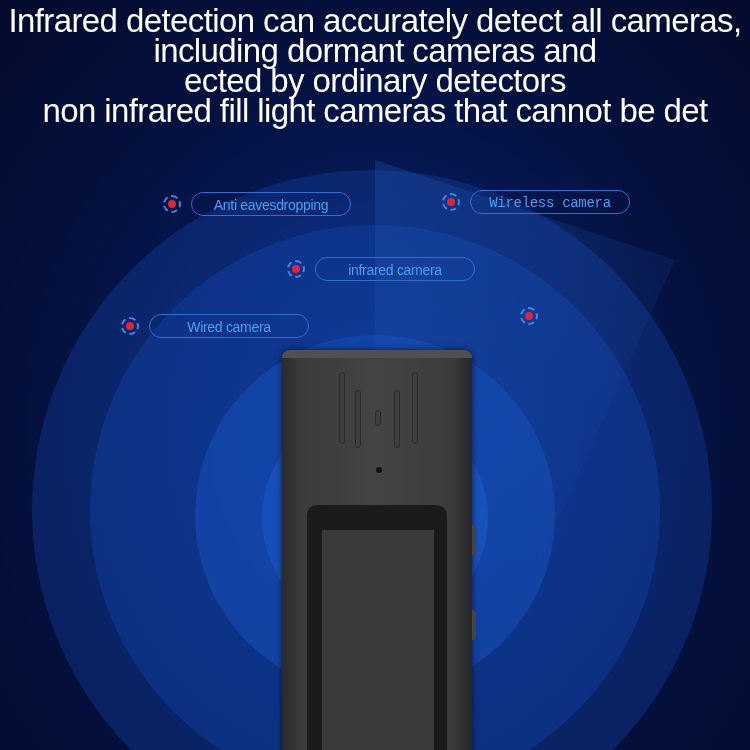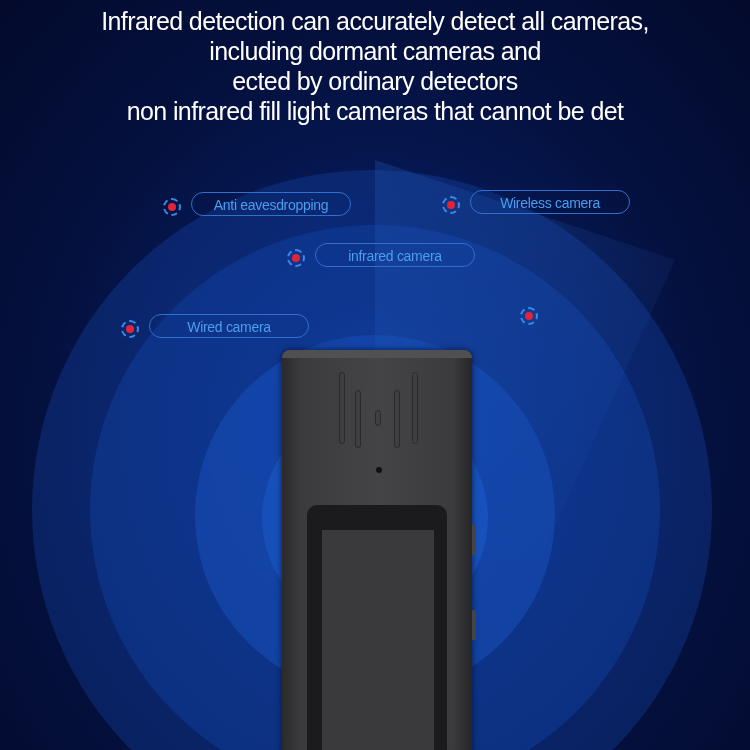--- a/index.html
+++ b/index.html
@@ -8,23 +8,23 @@
     background: radial-gradient(ellipse at 50% 58%, #0a2a7a 0%, #061a58 35%, #04103d 65%, #030a2c 100%); }
   .ring { position:absolute; border-radius:50%; }
   .r1 { left:32px; top:170px; width:680px; height:680px; background:rgba(20,70,170,0.35); }
   .r2 { left:90px; top:225px; width:570px; height:570px; background:rgba(20,75,180,0.35); }
   .r3 { left:195px; top:335px; width:360px; height:360px; background:rgba(25,85,195,0.45); }
   .r4 { left:262px; top:405px; width:226px; height:226px; background:rgba(30,95,210,0.45); }
   .wedge { position:absolute; left:375px; top:160px; width:300px; height:400px;
     background:linear-gradient(135deg, rgba(40,100,200,0.25), rgba(10,40,120,0)); 
     clip-path:polygon(0 0, 100% 25%, 55% 100%, 0 100%); }
   .headline { position:absolute; left:0; top:6px; width:750px; text-align:center; color:#ffffff;
-    font-size:25px; line-height:30px; letter-spacing:-0.6px; }
+    font-size:33px; line-height:30px; letter-spacing:-0.6px; }
   .headline div { white-space:nowrap; }
-  .tag { position:absolute; display:flex; align-items:flex-end; }
+  .tag { position:absolute; display:flex; align-items:center; }
   .tag .pill { border:1.5px solid #2f6fd0; border-radius:15px; height:24px; color:#4a9ef0;
     font-size:14px; line-height:24px; text-align:center; letter-spacing:-0.3px; box-sizing:border-box; }
   .target { position:relative; width:18px; height:18px; margin-right:10px; }
   .target .dot { position:absolute; left:5px; top:5px; width:8px; height:8px; border-radius:50%; background:#e0243a; }
   .target .arc { position:absolute; left:0; top:0; width:18px; height:18px; border-radius:50%;
     border:2px dashed #3a8ae6; box-sizing:border-box; }
   .device { position:absolute; left:282px; top:350px; width:190px; height:420px;
     background:linear-gradient(90deg,#2a2a2c 0%,#3b3b3d 10%,#444446 50%,#3b3b3d 90%,#262628 100%);
     border-radius:8px 8px 0 0; box-shadow:0 0 6px rgba(0,0,0,0.6); }
   .device .edge { position:absolute; left:0; top:0; width:190px; height:8px; background:#505052; border-radius:8px 8px 0 0; }
@@ -52,29 +52,29 @@
   </div>
 
   <div class="tag" style="left:163px; top:192px;">
     <div class="target">
         <div class="arc"></div>
         <div class="dot"></div>
       </div>
     <div class="pill" style="width:160px;">Anti eavesdropping</div>
   </div>
 
-  <div class="tag" style="left:442px; top:190px;">
+  <div class="tag" style="left:442px; top:190px;font-family:Liberation Mono, monospace;">
     <div class="target">
         <div class="arc"></div>
         <div class="dot"></div>
       </div>
     <div class="pill" style="width:160px;">Wireless camera</div>
   </div>
 
-  <div class="tag" style="left:287px; top:243px;">
+  <div class="tag" style="left:287px; top:257px;">
     <div class="target">
         <div class="arc"></div>
         <div class="dot"></div>
       </div>
     <div class="pill" style="width:160px;">infrared camera</div>
   </div>
 
   <div class="tag" style="left:121px; top:314px;">
     <div class="target">
         <div class="arc"></div>

